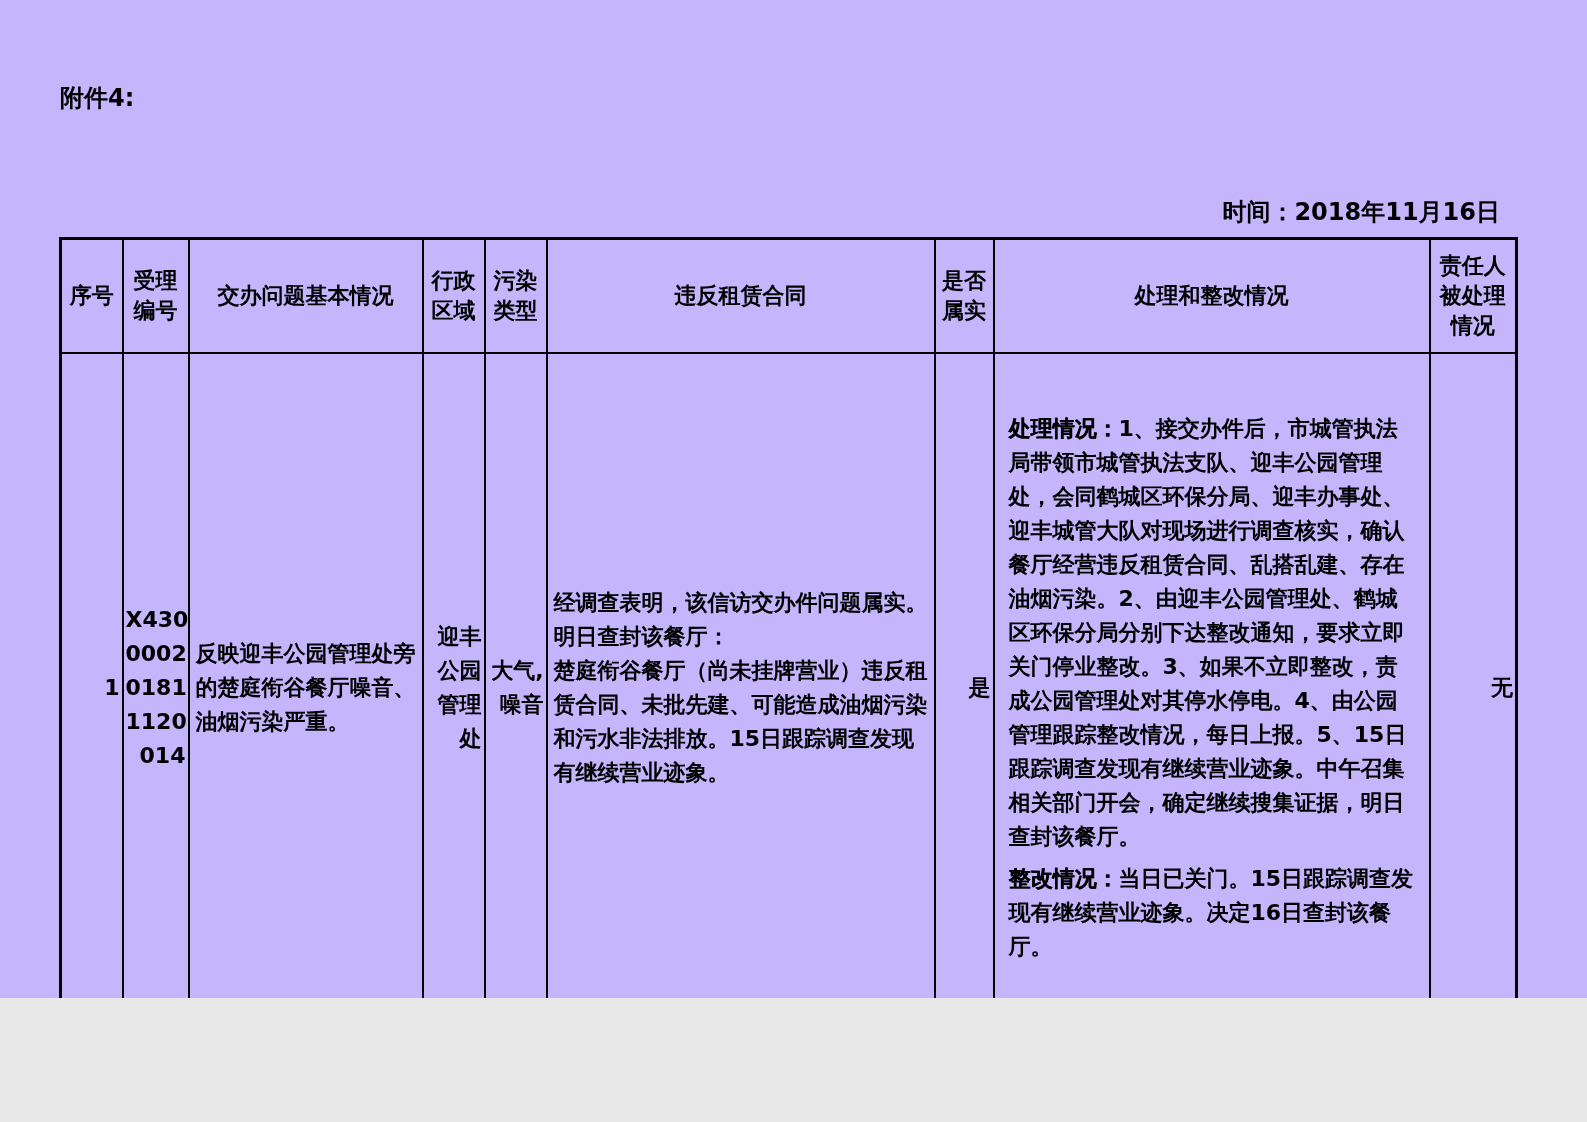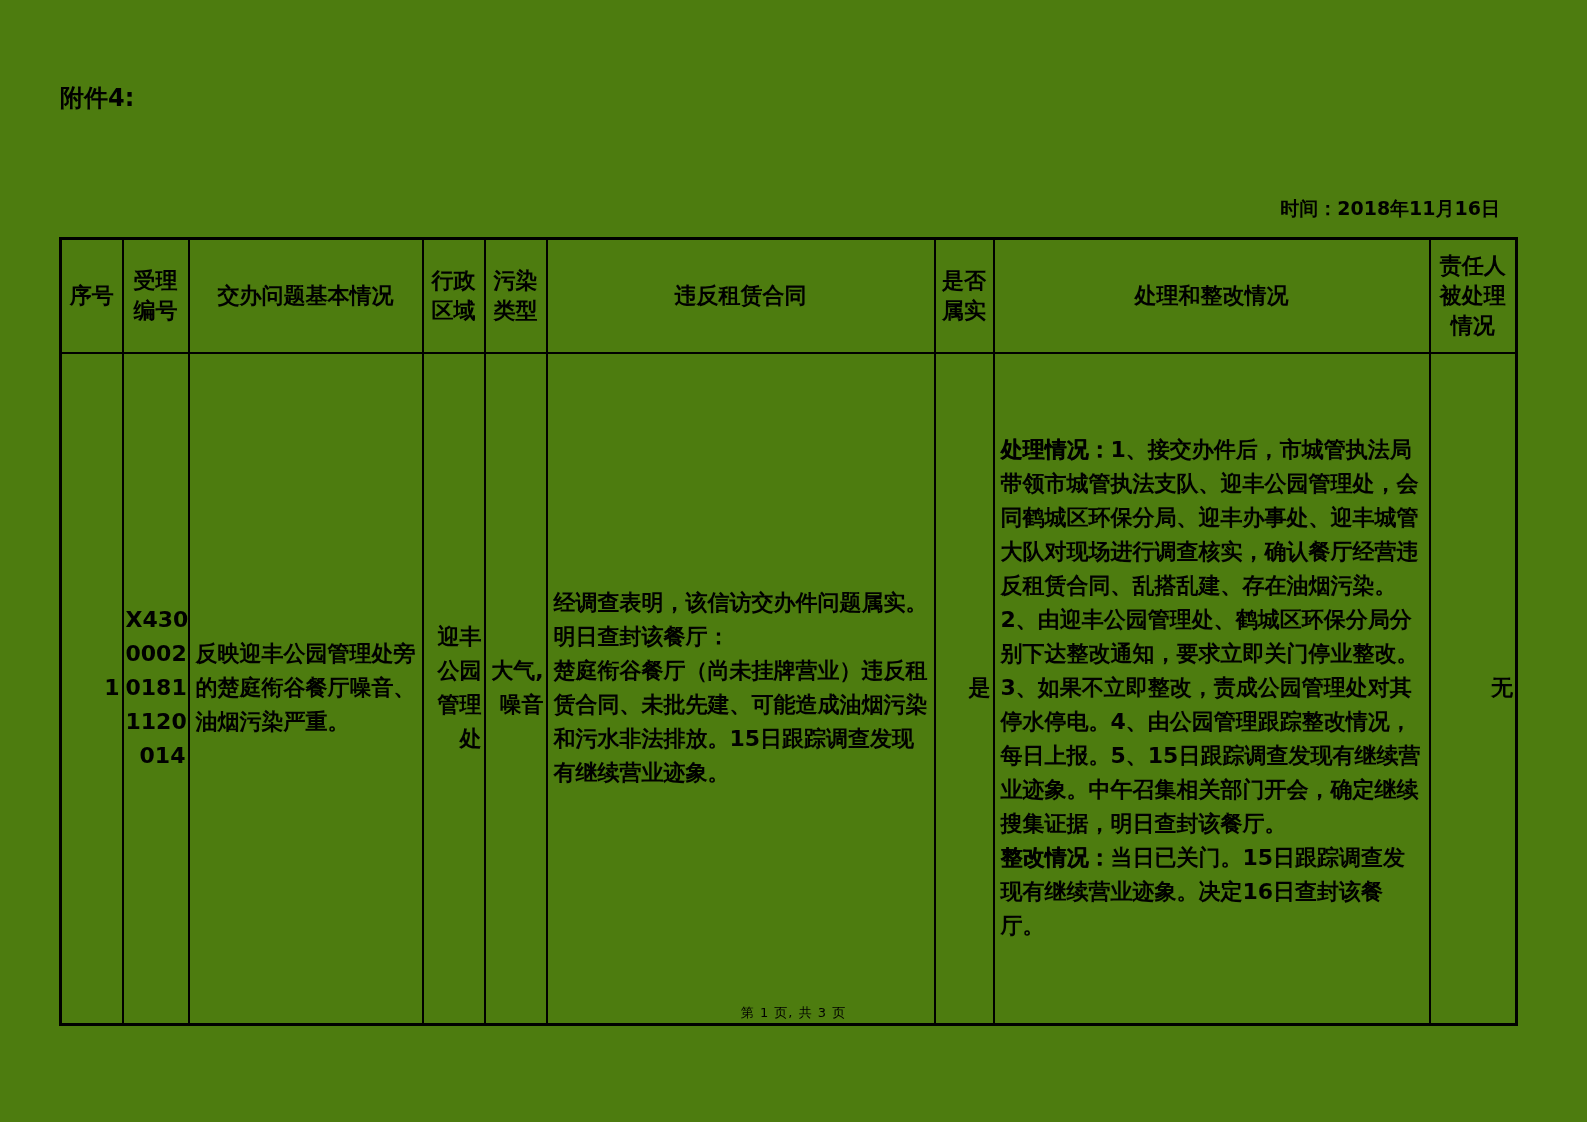--- a/index.html
+++ b/index.html
@@ -1,21 +1,21 @@
 <!DOCTYPE html>
 <html><head>
 <meta charset="utf-8">
 <style>
   * { box-sizing: border-box; }
   html, body { margin: 0; padding: 0; background: #e8e8e8; }
   .page {
     position: relative;
     width: 1587px;
-    height: 1122px;
-    background: #4d7c0f;
+    height: 998px;
+    background: #c4b5fd;
     color: #000000;
     font-family: "DejaVu Sans", "Liberation Sans", sans-serif;
     overflow: hidden;
   }
   .attachment {
     position: absolute;
     left: 60px;
     top: 82px;
     font-size: 24px;
     font-weight: bold;
@@ -29,21 +29,21 @@
     font-size: 32px;
     font-weight: bold;
     letter-spacing: 1px;
   }
   .datetime {
     position: absolute;
     left: 59px;
     top: 196px;
     width: 1441px;
     text-align: right;
-    font-size: 19px;
+    font-size: 24px;
     font-weight: bold;
   }
   table.doc-table {
     position: absolute;
     left: 59px;
     top: 237px;
     width: 1456px;
     border-collapse: collapse;
     table-layout: fixed;
     border: 3px solid #000;
@@ -64,21 +64,21 @@
   }
   .doc-table tbody td {
     height: 672px;
     vertical-align: middle;
     font-size: 22px;
     line-height: 34px;
   }
   .c-center { text-align: right; padding: 0 2px; }
   .c-left   { text-align: left; padding: 4px 6px; }
   .pre      { white-space: pre-line; }
-  .doc-table p { margin: 0; }
+  .doc-table p { margin: 8px; }
   .lead { font-weight: 900; text-shadow: 0.6px 0 0 #000; }
   .footer {
     position: absolute;
     left: 0;
     top: 1004px;
     width: 1587px;
     text-align: center;
     font-size: 13px;
     font-weight: normal;
     letter-spacing: 1px;

